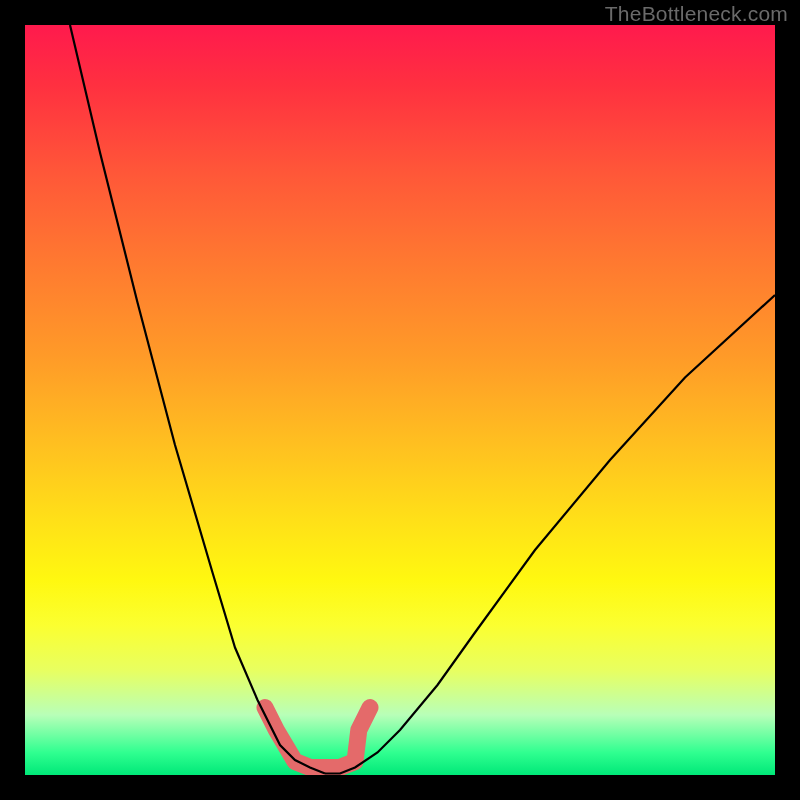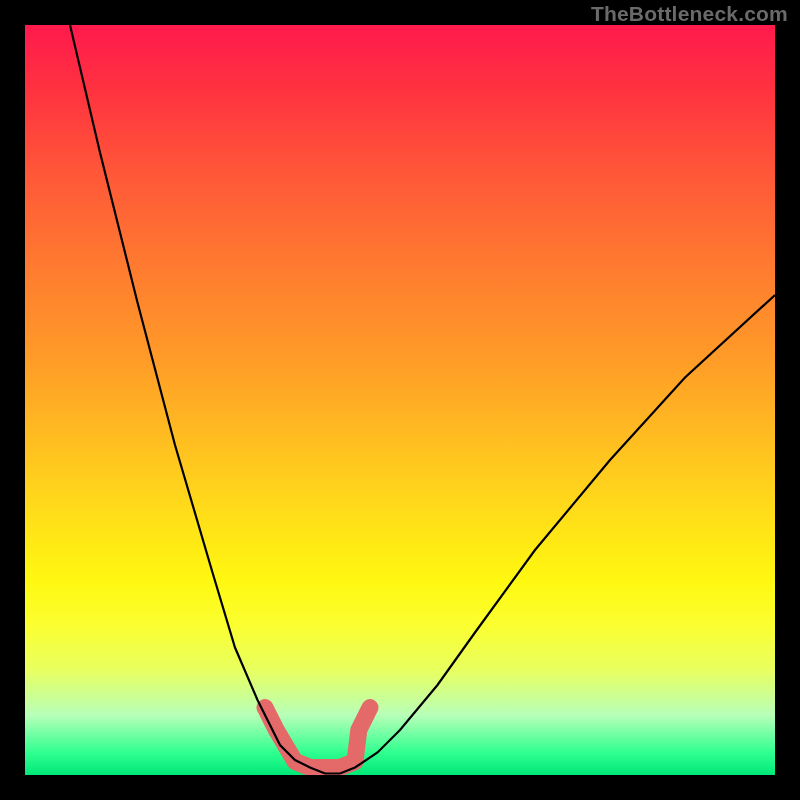--- a/index.html
+++ b/index.html
@@ -38,21 +38,21 @@
       #30ff90 97%,
       #00e878 100%
     );
   }
   .watermark {
     position: absolute;
     top: 2px;
     right: 12px;
     color: #6a6a6a;
     font-size: 21px;
-    font-weight: 700;
+    font-weight: 400;
     letter-spacing: 0.2px;
   }
   svg.curves {
     position: absolute;
     top: 0; left: 0;
     width: 750px;
     height: 750px;
   }
   .curve {
     fill: none;

